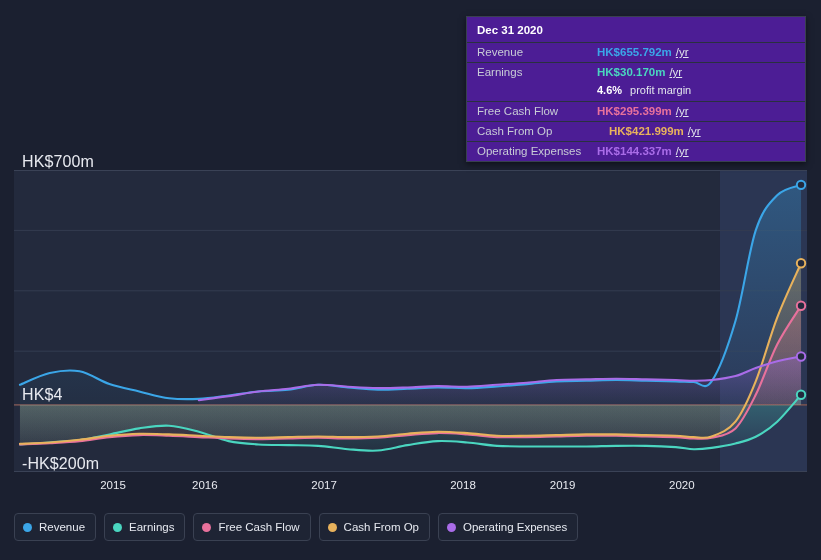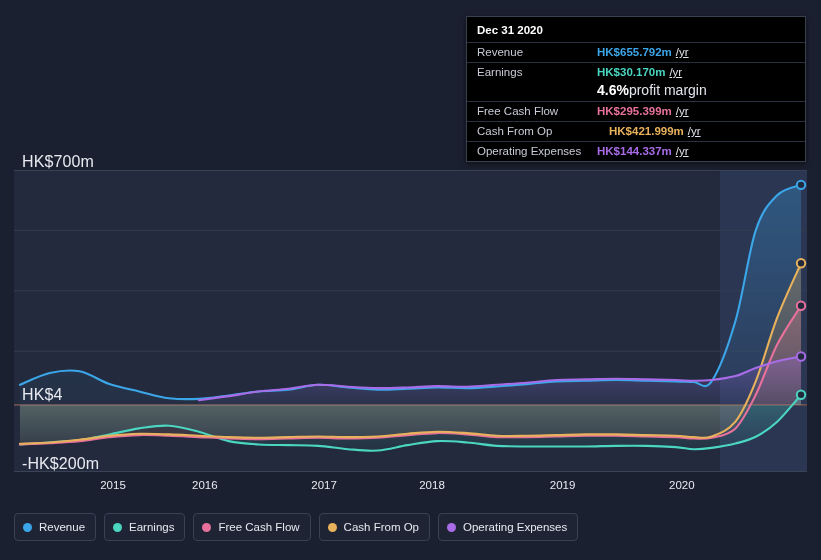--- a/index.html
+++ b/index.html
@@ -56,21 +56,21 @@
     white-space: nowrap;
     transform: translateX(-50%);
   }
 
   
   #tooltip {
     position: absolute;
     left: 466px;
     top: 16px;
     width: 340px;
-    background: #000000;
+    background: #4c1d95;
     border: 1px solid #39404f;
     box-shadow: 0 2px 6px rgba(0,0,0,0.5);
     padding: 0;
     box-sizing: border-box;
   }
   #tooltip .tt-date {
     color: #ffffff;
     font-size: 11.5px;
     font-weight: bold;
     padding: 7px 10px 6px 10px;
@@ -94,26 +94,26 @@
   }
   .tt-row .tt-unit {
     color: #e2e5ec;
     margin-left: 4px;
     font-weight: normal;
     text-decoration: underline;
   }
   .tt-sub {
     display: flex;
     padding: 1px 10px 4px 10px;
-    font-size: 14px;
+    font-size: 11px;
     line-height: 14px;
   }
   .tt-sub .tt-name { width: 120px; flex: 0 0 120px; }
   .tt-sub .tt-val { color: #ffffff; font-weight: bold; }
-  .tt-sub .tt-unit { color: #e2e5ec; margin-left: 0; }
+  .tt-sub .tt-unit { color: #e2e5ec; margin-left: 8px; }
 
   
   #legend {
     position: absolute;
     left: 14px;
     top: 513px;
     display: flex;
     gap: 8px;
   }
   .legend-item {
@@ -216,21 +216,21 @@
   </div>
 
   <div class="y-label" id="y-top">HK$700m</div>
   <div class="y-label" id="y-zero">HK$4</div>
   <div class="y-label" id="y-bot">-HK$200m</div>
 
   <div id="x-labels">
       <div class="x-label" style="left: 101px; margin-left: 12px;">2015</div>
       <div class="x-label" style="left: 204.797px;">2016</div>
       <div class="x-label" style="left: 324.045px;">2017</div>
-      <div class="x-label" style="left: 432px;">2018</div>
+      <div class="x-label" style="left: 463px;">2018</div>
       <div class="x-label" style="left: 562.541px;">2019</div>
       <div class="x-label" style="left: 681.789px;">2020</div>
     </div>
 
   <div id="tooltip">
     <div class="tt-date">Dec 31 2020</div>
     <div id="tooltip-rows">
         <div class="tt-row">
           <span class="tt-name">Revenue</span>
           <span class="tt-val" style="color: rgb(59, 166, 232);">HK$655.792m</span>

